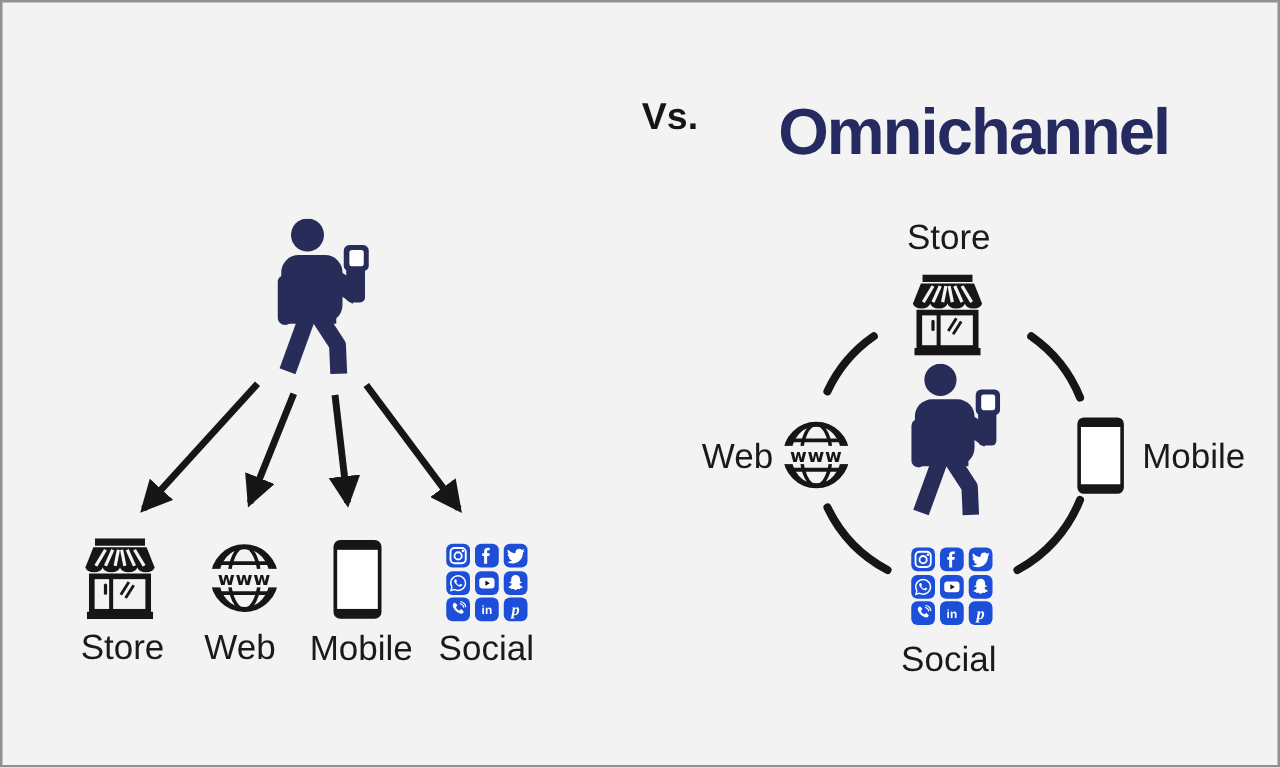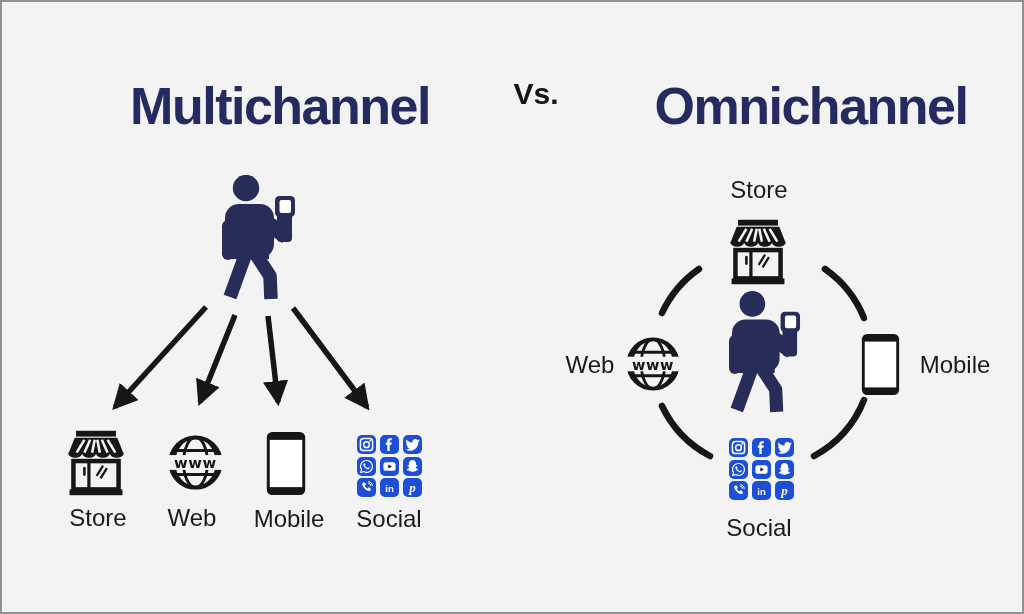--- a/index.html
+++ b/index.html
@@ -15,21 +15,21 @@
     background:var(--background);border:2px solid var(--border-gray);
     font-family:"Liberation Sans",sans-serif;overflow:hidden;
   }
   .abs{position:absolute;}
   .ctr{transform:translate(-50%,-50%);}
   .big-title{
     font-size:52px;font-weight:800;color:var(--title-navy);
     letter-spacing:-1.5px;white-space:nowrap;line-height:1;
   }
   .vs{font-size:30px;font-weight:600;color:#151515;white-space:nowrap;line-height:1;}
-  .label{font-size:24px;color:#1a1a1a;white-space:nowrap;line-height:1;}
+  .label{font-size:28px;color:#1a1a1a;white-space:nowrap;line-height:1;}
   .overlay{position:absolute;left:0;top:0;pointer-events:none;}
   .person{color:var(--person-navy);}
   .person svg,.icon-box svg{display:block;width:100%;height:100%;}
   .icon-box{color:var(--icon-ink);}
   .social-grid{
     display:grid;grid-template-columns:repeat(3,19px);grid-auto-rows:19px;
     gap:2.5px 4px;
   }
   .tile{background:#1d4ed8;border-radius:5px;overflow:hidden;}
   .tile svg{display:block;width:19px;height:19px;}
@@ -52,23 +52,22 @@
       <line x1="291" y1="306" x2="365" y2="405" marker-end="url(#ah)"></line>
     </g>
     <g stroke="#161616" stroke-width="6.5" fill="none" stroke-linecap="round">
       <path d="M823 267 A110 110 0 0 1 862 316"></path>
       <path d="M862 398 A110 110 0 0 1 812 454"></path>
       <path d="M708 454 A110 110 0 0 1 660 404"></path>
       <path d="M660 311 A110 110 0 0 1 697 267"></path>
     </g>
   </svg>
 
-  <div class="abs ctr big-title" style="left:278px;top:104px;">Multichannel</div>
   <div class="abs ctr vs" style="left:534px;top:92px;">Vs.</div>
-  <div class="abs ctr big-title" style="left:809px;top:104px;">Omnichannel</div>
+  <div class="abs ctr big-title" style="left:777px;top:104px;">Omnichannel</div>
 
   <div class="abs person" style="left:220px;top:173px;width:74px;height:130px;">
     <svg viewBox="0 0 74 130">
       <g fill="currentColor">
         <circle cx="24" cy="13" r="13.2"></circle>
         <rect x="3" y="29" width="49" height="54" rx="14"></rect>
         <rect x="0" y="45" width="12" height="40" rx="6"></rect>
         <path d="M38 34 L68 54 L60 68 L34 50 Z"></path>
         <rect x="55" y="37" width="15" height="30" rx="4"></rect>
         <rect x="53" y="21" width="20" height="21" rx="4.5"></rect>

